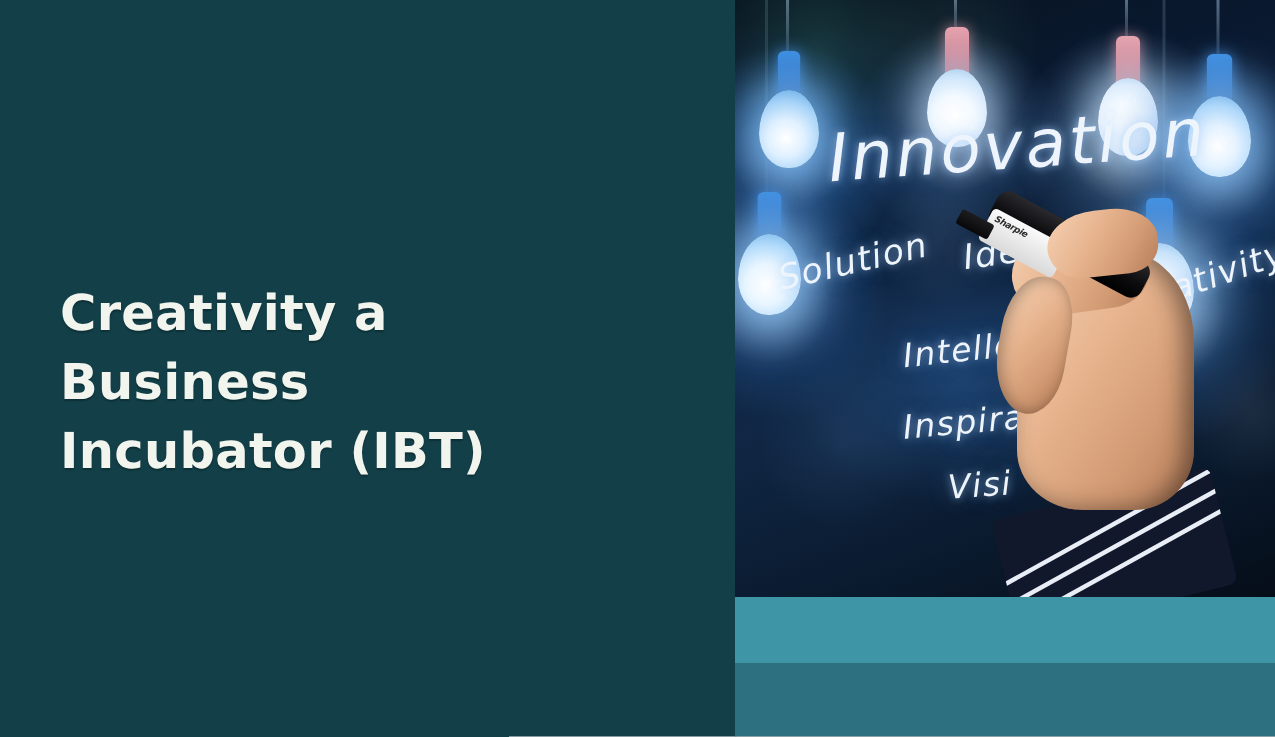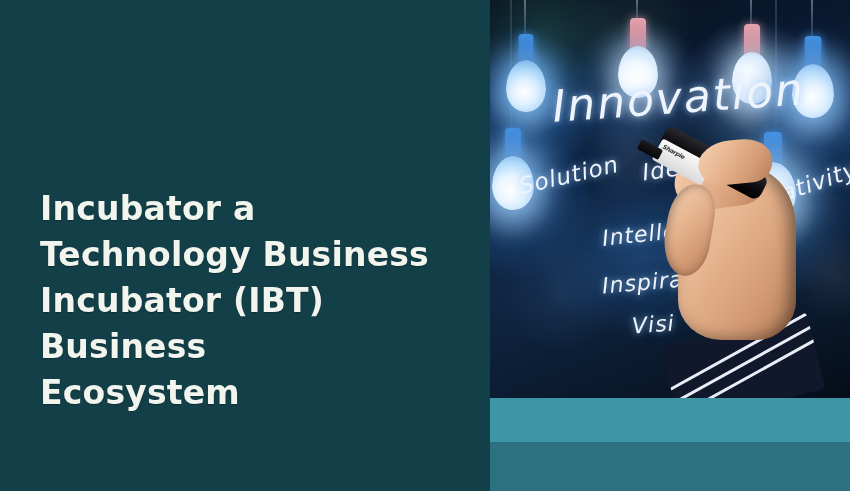--- a/index.html
+++ b/index.html
@@ -170,25 +170,23 @@
     background: #2d7180;
   }
 </style>
 </head>
 <body>
 
 <div id="canvas">
 
   <div id="left-panel">
     <div id="title-block">
-      <span class="title-line">Incubator a</span>
-      <span class="title-line">Technology Business</span>
+      <span class="title-line">Creativity a</span>
+      <span class="title-line">Business</span>
       <span class="title-line">Incubator (IBT)</span>
-      <span class="title-line">Business</span>
-      <span class="title-line">Ecosystem</span>
     </div>
   </div>
 
   <div id="photo">
 
     <div class="bokeh" style="left:-30px; top:-40px; width:170px; height:150px; background:radial-gradient(circle, rgba(60,130,110,0.30) 0%, rgba(20,60,60,0) 70%);"></div>
     <div class="bokeh" style="left:78px; top:-30px; width:130px; height:120px; background:radial-gradient(circle, rgba(70,110,90,0.22) 0%, rgba(20,50,50,0) 70%);"></div>
     <div class="bokeh" style="left:96px; top:118px; width:84px; height:84px; background:radial-gradient(circle, rgba(120,150,190,0.16) 0%, rgba(20,50,80,0) 72%);"></div>
     <div class="bokeh" style="left:300px; top:230px; width:90px; height:90px; background:radial-gradient(circle, rgba(150,160,170,0.12) 0%, rgba(30,40,60,0) 72%);"></div>
     <div class="bokeh" style="left:16px; top:242px; width:110px; height:110px; background:radial-gradient(circle, rgba(80,130,190,0.14) 0%, rgba(20,40,70,0) 72%);"></div>

